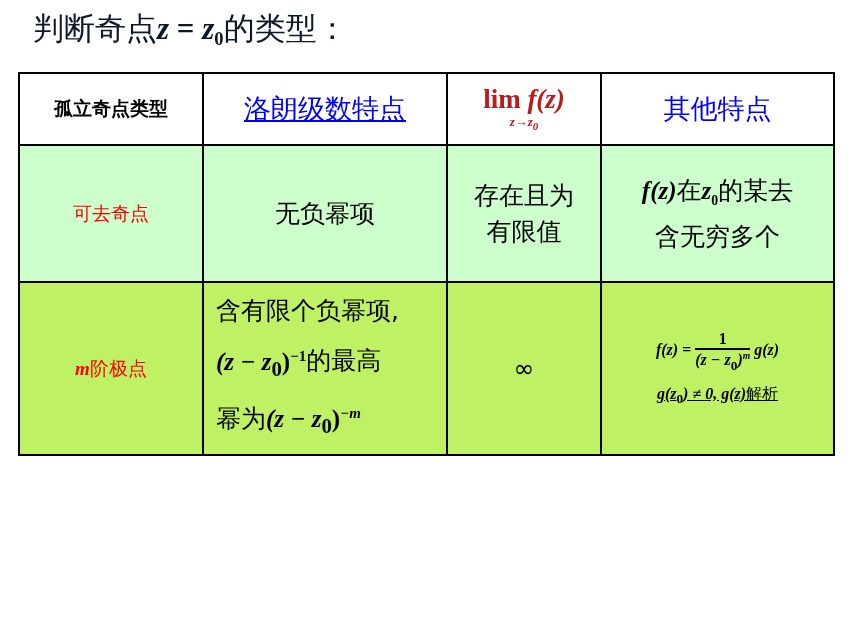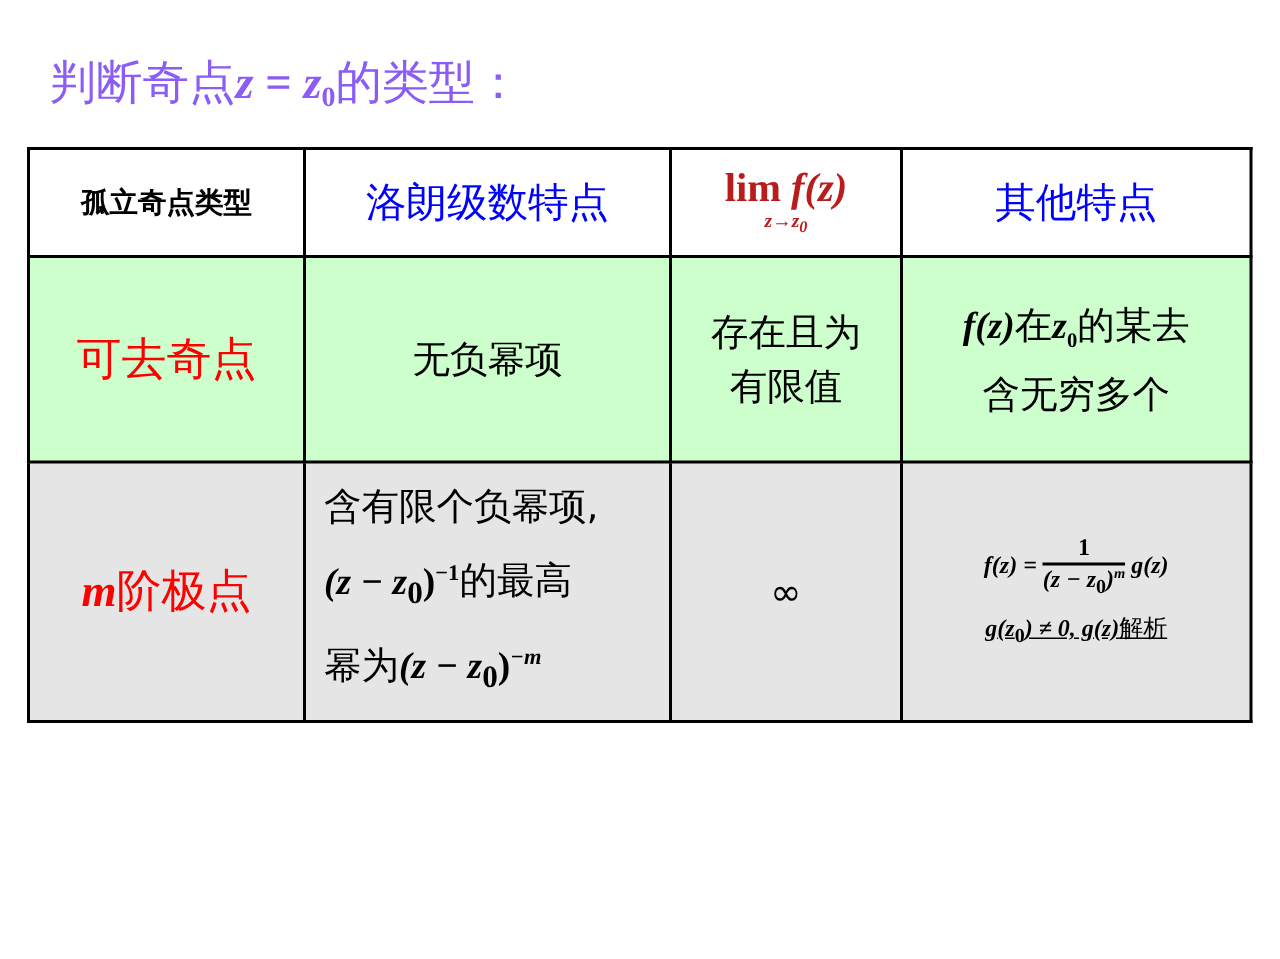--- a/index.html
+++ b/index.html
@@ -1,31 +1,31 @@
 <!DOCTYPE html>
 <html><head>
 <meta charset="utf-8">
 <style>
   html, body { margin:0; padding:0; background:#ffffff; }
   body { width:853px; height:639px; position:relative; overflow:hidden;
          font-family:"DejaVu Sans","Liberation Sans",sans-serif; }
-  .title { position:absolute; left:33px; top:35px; font-size:31px; color:#8b5cf6;
+  .title { position:absolute; left:33px; top:8px; font-size:31px; color:#0f172a;
            white-space:nowrap; line-height:40px; }
   .title .m { font-family:"Liberation Serif","DejaVu Serif",serif; font-style:italic; font-weight:bold; }
   .title sub, .m sub { font-size:0.6em; vertical-align:-0.3em; font-style:normal; }
-  table { position:absolute; left:18px; top:98px; border-collapse:collapse;padding-left:48px; }
+  table { position:absolute; left:18px; top:72px; border-collapse:collapse;padding-left:48px; }
   td { border:2px solid #000; text-align:center; vertical-align:middle; padding:0; color:#000; }
-  .c1 { width:182px; } .c2 { width:242px; } .c3 { width:152px; } .c4 { width:231px; }
+  .c1 { width:182px; } .c2 { width:242px;text-decoration:underline; } .c3 { width:152px; } .c4 { width:231px; }
   .rh td { height:70px; background:#ffffff; }
   .r1 td { height:135px; background:#ccffcc; }
-  .r2 td { height:171px; background:#e5e5e5;margin-left:35px; }
+  .r2 td { height:171px; background:#bef264;margin-left:35px; }
   .r3 td { height:116px; background:#ccffff; }
   .hdr-type { font-size:19px; font-weight:bold; }
   .hdr-blue { font-size:27px; color:#0000ff; }
-  .red { color:#ff0000; font-size:30px; }
+  .red { color:#ff0000; font-size:19px; }
   .txt { font-size:25px; line-height:36px; }
   .mth { font-family:"Liberation Serif","DejaVu Serif",serif; font-weight:bold; }
   .it { font-style:italic; }
   .lim { color:#b91c1c; display:inline-block; line-height:1; }
   .lim .top { font-size:27px; }
   .lim .bot { font-size:13px; text-align:left; margin-top:3px; }
   .frac { display:inline-block; vertical-align:middle; text-align:center; }
   .frac .num { display:block; border-bottom:2px solid #000; padding:0 2px; }
   .frac .den { display:block; }
   .leftcell { text-align:left; padding-left:12px; }

